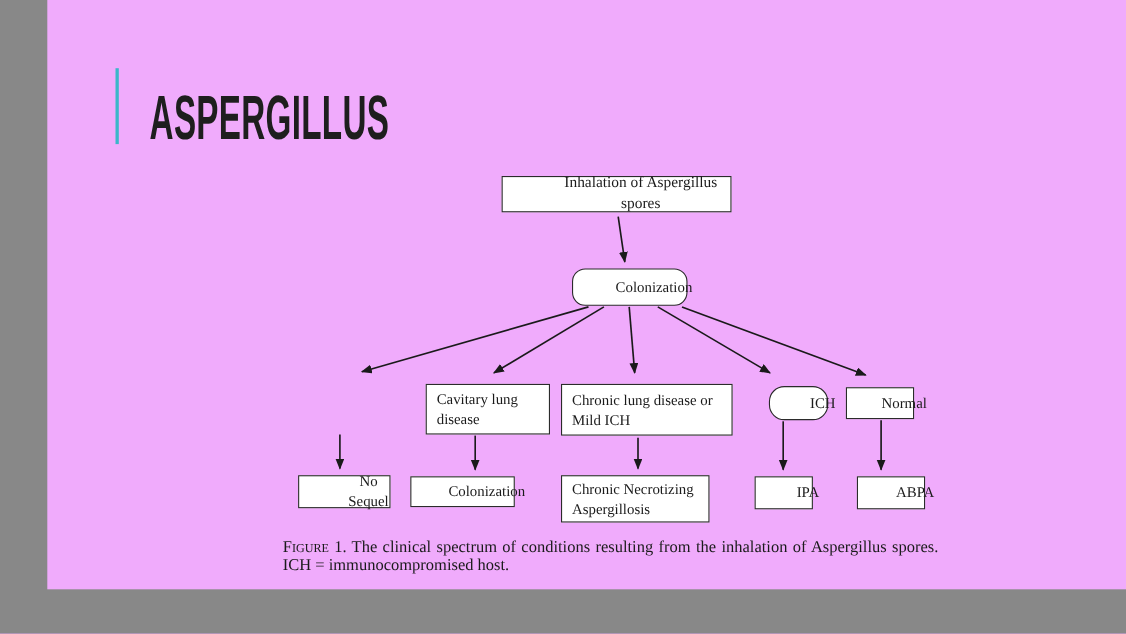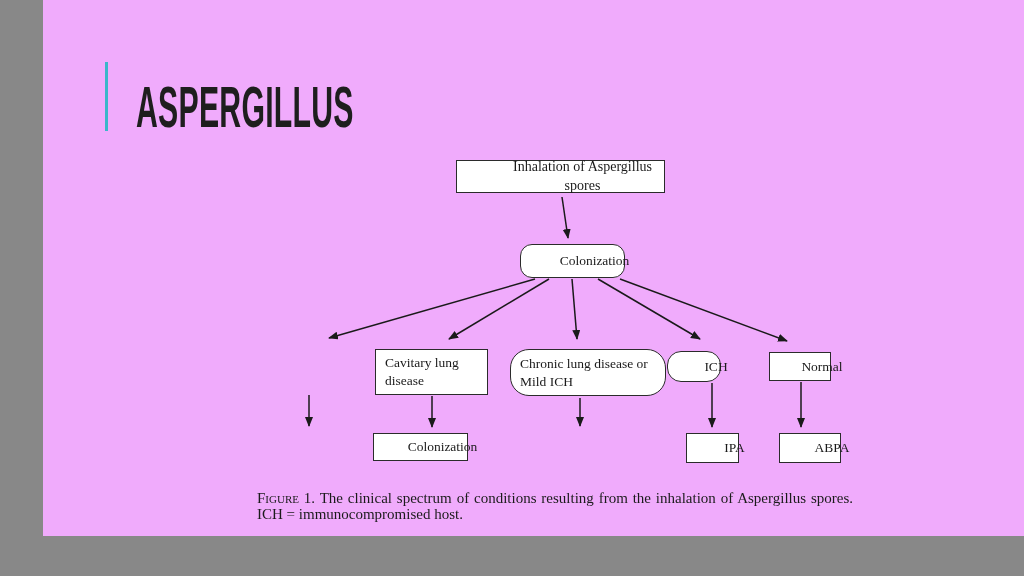--- a/index.html
+++ b/index.html
@@ -58,23 +58,23 @@
   }
   .fbox.leftal{
     justify-content:flex-start;
     text-align:left;
     padding-left:9px;
     padding-right:4px;
   }
   .b-inhalation{left:413px;top:160px;width:209px;height:33px;font-size:14px;}
   .b-colonization{left:477px;top:244px;width:105px;height:34px;border-radius:12px;}
   .b-normalhost{left:217px;top:350px;width:93px;height:43px;}
-  .b-cavitary{left:332px;top:349px;width:113px;height:46px;}
-  .b-chroniclung{left:467px;top:349px;width:156px;height:47px;border-radius:19px;}
-  .b-ich{left:624px;top:351px;width:54px;height:31px;border-radius:14px;}
+  .b-cavitary{left:344px;top:349px;width:113px;height:46px;}
+  .b-chroniclung{left:467px;top:349px;width:156px;height:47px;}
+  .b-ich{left:656px;top:351px;width:54px;height:31px;border-radius:14px;}
   .b-asthma{left:726px;top:352px;width:62px;height:29px;}
   .b-nosequel{left:228px;top:432px;width:84px;height:30px;}
   .b-aspergilloma{left:330px;top:433px;width:95px;height:28px;}
   .b-chronicnecro{left:467px;top:432px;width:135px;height:43px;}
   .b-ipa{left:643px;top:433px;width:53px;height:30px;}
   .b-abpa{left:736px;top:433px;width:62px;height:30px;}
   
   .caption{
     position:absolute;
     left:214px;top:490px;
@@ -126,21 +126,23 @@
     </svg>
 
     <div class="fbox b-inhalation">Inhalation of Aspergillus spores</div>
     <div class="fbox b-colonization">Colonization</div>
 
     <div class="fbox b-cavitary leftal">Cavitary lung disease</div>
     <div class="fbox b-chroniclung leftal">Chronic lung disease or Mild ICH</div>
     <div class="fbox b-ich">ICH</div>
     <div class="fbox b-asthma">Normal</div>
 
+    <div class="fbox b-nosequel">No Sequel</div>
     <div class="fbox b-aspergilloma">Colonization</div>
+    <div class="fbox b-chronicnecro leftal">Chronic Necrotizing Aspergillosis</div>
     <div class="fbox b-ipa">IPA</div>
     <div class="fbox b-abpa">ABPA</div>
 
     <div class="caption"><span class="figlabel">Figure 1.</span><span> The clinical spectrum of conditions resulting from the inhalation of Aspergillus spores. ICH = immunocompromised host.</span></div>
   </div>
 
 
 </div>
 
 </body></html>

